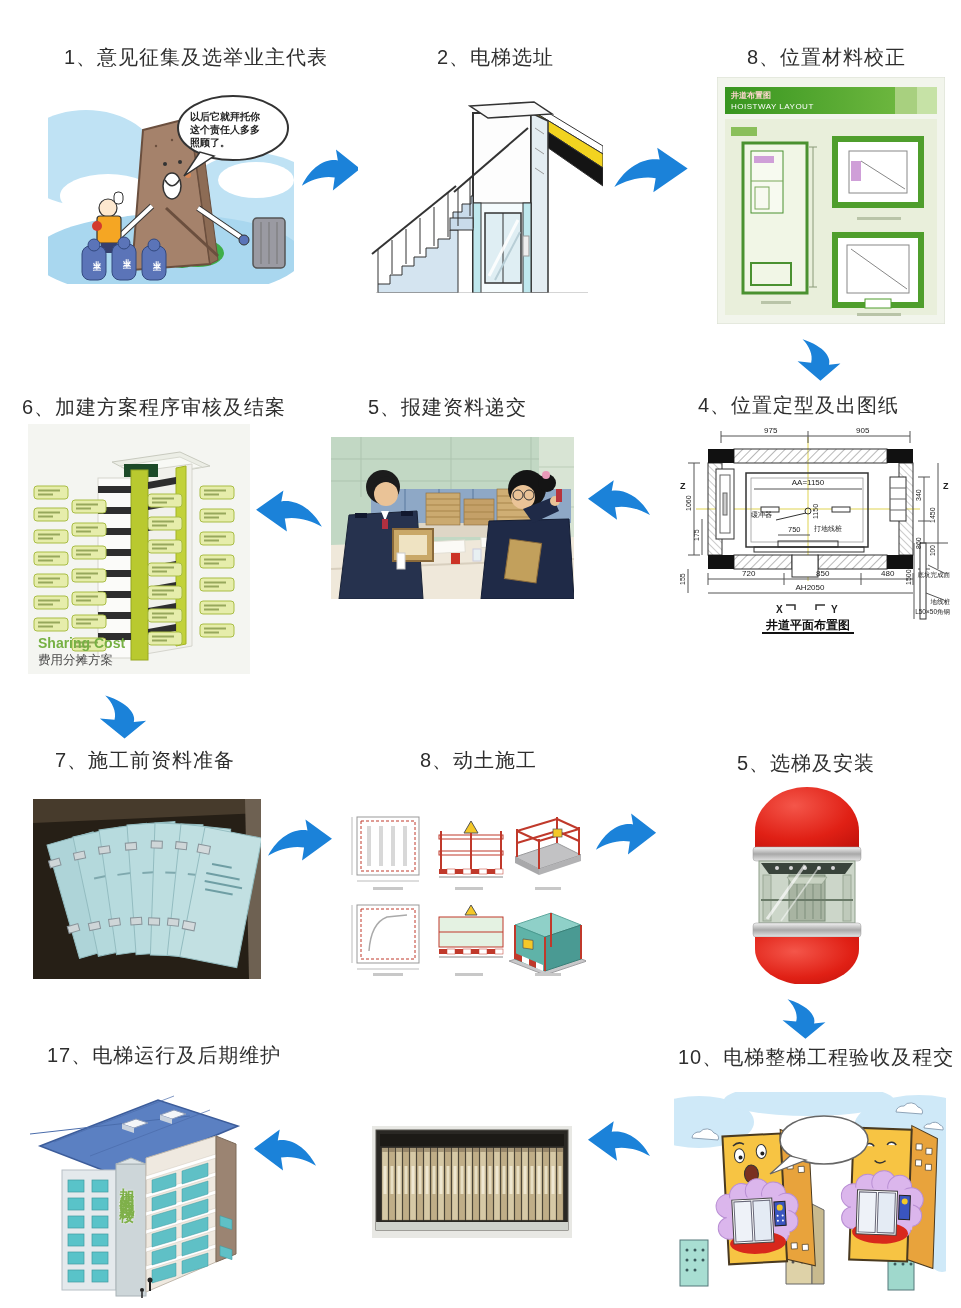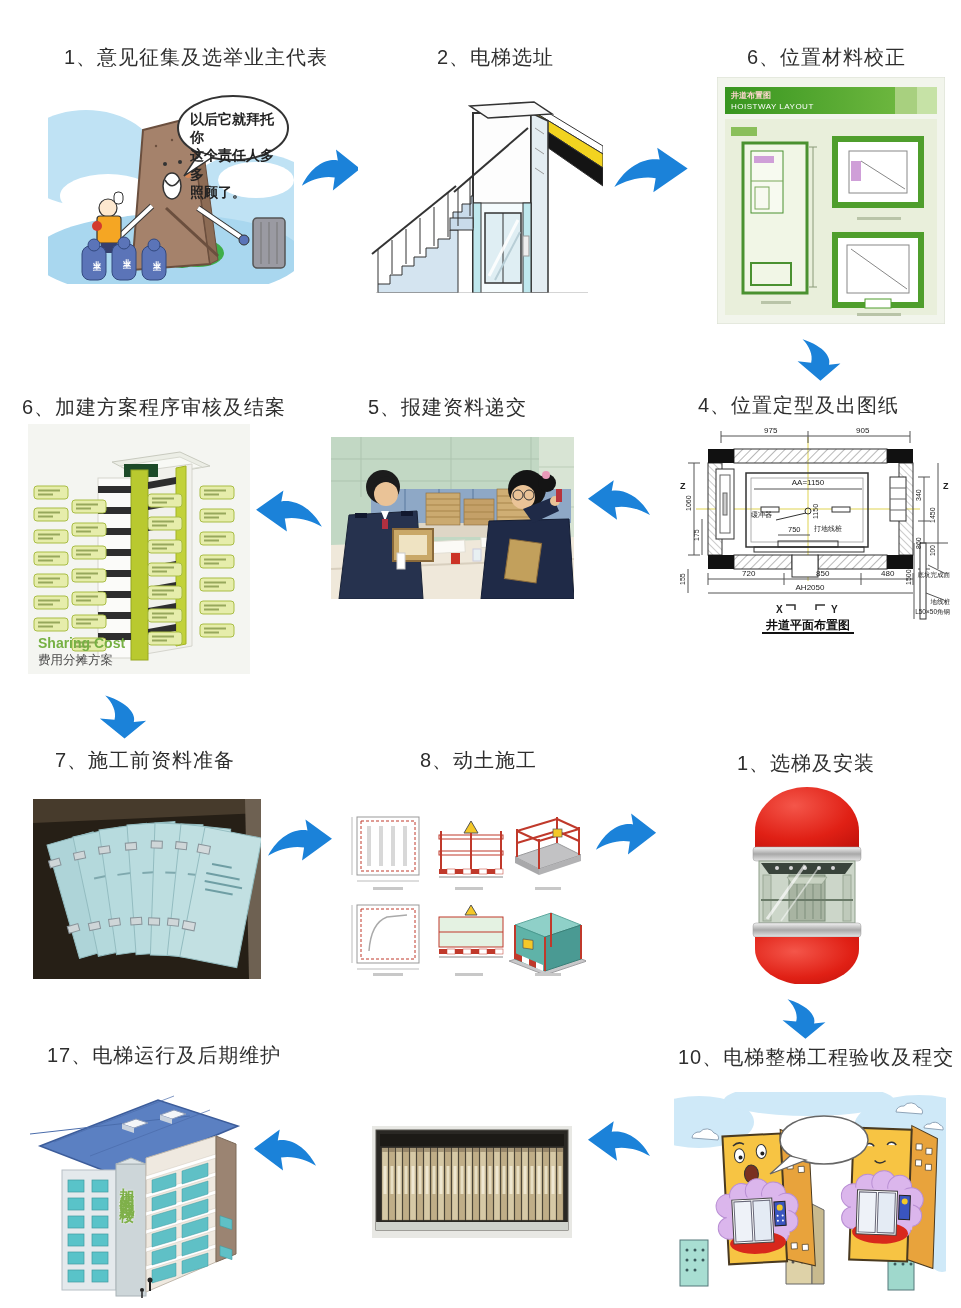--- a/index.html
+++ b/index.html
@@ -6,42 +6,42 @@
   #canvas{position:relative;width:961px;height:1308px;background:#ffffff;overflow:hidden;
           font-family:"Liberation Sans",sans-serif;}
   .step-title{position:absolute;font-size:20px;font-weight:500;color:#2e2e2e;letter-spacing:1px;white-space:nowrap;}
   .illus{position:absolute;}
   .illus svg{display:block;}
   .arrow{position:absolute;}
   .arrow svg{display:block;width:100%;height:100%;}
   .arrow path{fill:#1b82d9;}
   .flip{transform:scaleX(-1);}
   .down{transform:rotate(90deg);}
-  .bubble-text{position:absolute;font-size:14px;font-weight:bold;color:#222;line-height:1.3;
+  .bubble-text{position:absolute;font-size:10px;font-weight:bold;color:#222;line-height:1.3;
                white-space:pre-line;text-align:left;}
   .vlabel{position:absolute;writing-mode:vertical-rl;text-orientation:upright;color:#fff;
           font-size:8px;font-weight:bold;letter-spacing:1px;}
   .shaft-text{position:absolute;writing-mode:vertical-rl;text-orientation:upright;color:#7fb04a;
           font-size:15px;font-weight:bold;letter-spacing:4px;text-shadow:0 0 2px #fff;}
   svg text{font-family:"Liberation Sans",sans-serif;}
 </style>
 </head>
 <body>
 
 <div id="canvas">
 
   <div class="step-title" style="left:64px;top:44px">1、意见征集及选举业主代表</div>
   <div class="step-title" style="left:437px;top:44px">2、电梯选址</div>
-  <div class="step-title" style="left:747px;top:44px">6、位置材料校正</div>
+  <div class="step-title" style="left:747px;top:44px">8、位置材料校正</div>
   <div class="step-title" style="left:698px;top:392px">4、位置定型及出图纸</div>
   <div class="step-title" style="left:368px;top:394px">5、报建资料递交</div>
   <div class="step-title" style="left:22px;top:394px">6、加建方案程序审核及结案</div>
   <div class="step-title" style="left:55px;top:747px">7、施工前资料准备</div>
   <div class="step-title" style="left:420px;top:747px">8、动土施工</div>
-  <div class="step-title" style="left:737px;top:750px">1、选梯及安装</div>
+  <div class="step-title" style="left:737px;top:750px">5、选梯及安装</div>
   <div class="step-title" style="left:678px;top:1044px">10、电梯整梯工程验收及程交</div>
   <div class="step-title" style="left:47px;top:1042px">17、电梯运行及后期维护</div>
 
   <div class="arrow" style="left:300px;top:146px;width:62px;height:48px">
     <svg viewBox="0 0 100 70" preserveAspectRatio="none">
         <path d="M3,58 C20,26 46,18 61,21 L58,5 L97,33 L53,65 L56,46 C38,43 18,49 3,58 Z"></path>
       </svg>
     </div>
   <div class="arrow" style="left:612px;top:144px;width:78px;height:52px">
     <svg viewBox="0 0 100 70" preserveAspectRatio="none">

